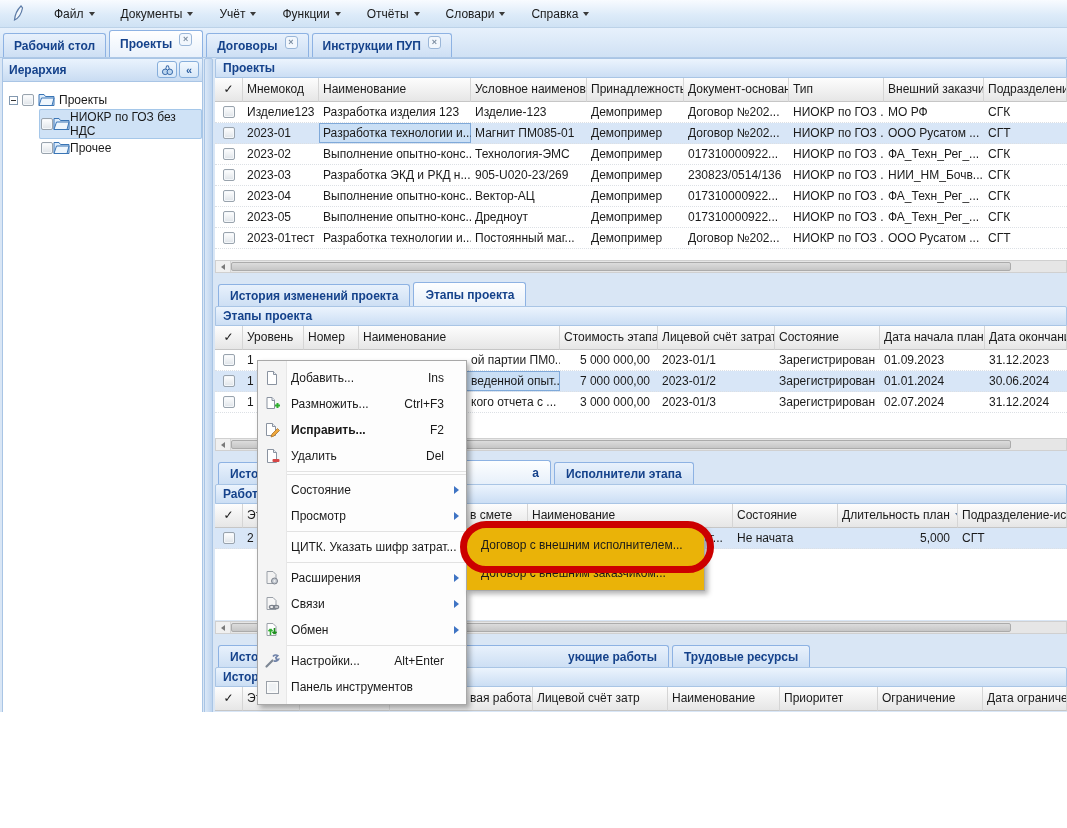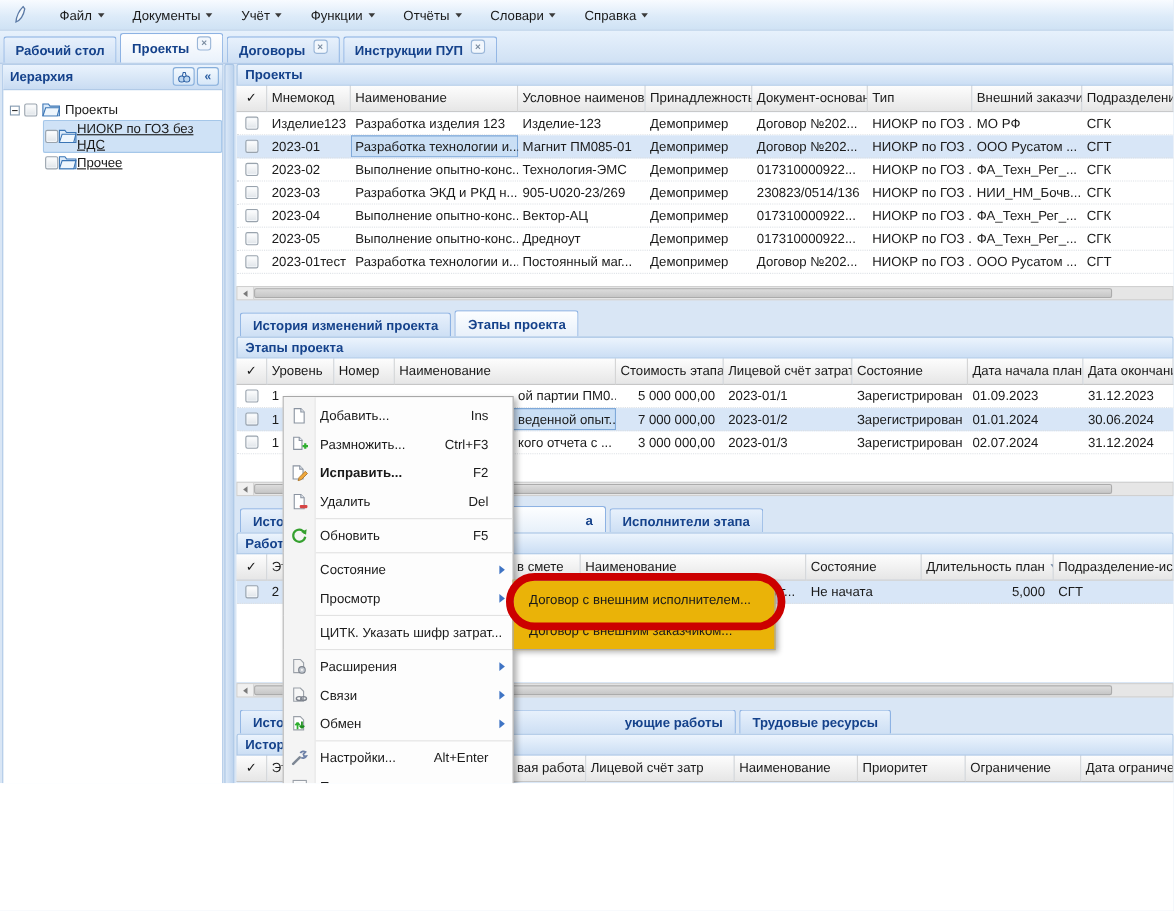--- a/index.html
+++ b/index.html
@@ -32,21 +32,21 @@
   .hbtn{position:absolute;top:2px;width:20px;height:17px;box-sizing:border-box;border:1px solid #86aedb;border-radius:3px;
     background:linear-gradient(#f3f9fe,#d7e7f8);display:flex;align-items:center;justify-content:center;color:#2b5fa3;font-weight:bold;font-size:11px;}
   #btn-find{right:25px;}
   #btn-collapse{right:3px;}
   .tnode{display:flex;align-items:center;height:24px;gap:4px;}
   .tnode .exp{width:9px;height:9px;box-sizing:border-box;border:1px solid #8399b0;background:#fff;position:relative;margin-left:6px;}
   .tnode .exp::after{content:'';position:absolute;left:1px;right:1px;top:3px;border-top:1px solid #333;}
   .cbx{display:inline-block;width:12px;height:12px;box-sizing:border-box;border:1px solid #99a3ad;border-radius:2px;
     background:linear-gradient(#ffffff,#dfe4e9);box-shadow:inset 0 0 0 1px #f4f7fa;flex:none;}
   .tnode.child{padding-left:36px;}
-  .selwrap{display:flex;align-items:center;gap:0;padding:1px 6px 1px 2px;border-radius:2px;text-decoration:underline;}
+  .selwrap{display:flex;align-items:center;gap:0;padding:1px 6px 1px 2px;border-radius:2px;}
   .tnode.sel .selwrap{background:#cfe2f6;box-shadow:inset 0 0 0 1px #a5c7e9;}
   #side-hscroll{position:absolute;left:3px;top:748px;width:193px;height:13px;}
 
   
   .hscroll{position:absolute;height:13px;box-sizing:border-box;background:#e6e6e6;border:1px solid #d0d0d0;}
   .hscroll .sarrow{position:absolute;left:0;top:0;bottom:0;width:14px;background:#f0f0f0;border-right:1px solid #d5d5d5;
     display:flex;align-items:center;justify-content:center;}
   .hscroll .sarrow::after{content:'';width:0;height:0;border-top:3px solid transparent;border-bottom:3px solid transparent;border-right:4px solid #7a7a7a;}
   .hscroll .thumb{position:absolute;left:15px;top:1px;bottom:1px;background:linear-gradient(#dcdcdc,#c6c6c6);
     border:1px solid #ababab;border-radius:2px;}
@@ -542,30 +542,20 @@
           <svg width="16" height="16" viewBox="0 0 16 16">
             <path d="M3.5 1.5h6l3 3v10h-9z" fill="#fff" stroke="#8a93a0"></path>
             <path d="M9.5 1.5v3h3" fill="#e8edf3" stroke="#8a93a0"></path>
             <rect x="8.5" y="11" width="7" height="3" rx="1" fill="#d64545"></rect>
           </svg>
         </span>
       <span class="mlb">Удалить</span>
       <span class="msc">Del</span>
     </div>
     <div class="msep"></div>
-    <div class="mi">
-      <span class="mico">
-          <svg width="16" height="16" viewBox="0 0 16 16">
-            <path d="M13.3 6.2A5.5 5.5 0 1 0 13.5 9" fill="none" stroke="#35a02f" stroke-width="2"></path>
-            <path d="M14.8 2.2l-.6 5-4.2-2.6z" fill="#35a02f"></path>
-          </svg>
-        </span>
-      <span class="mlb">Обновить</span>
-      <span class="msc">F5</span>
-    </div>
     <div class="msep"></div>
     <div class="mi">
       <span class="mico"></span>
       <span class="mlb">Состояние</span>
       <span class="marr"></span>
     </div>
     <div class="mi">
       <span class="mico"></span>
       <span class="mlb">Просмотр</span>
       <span class="marr"></span>

